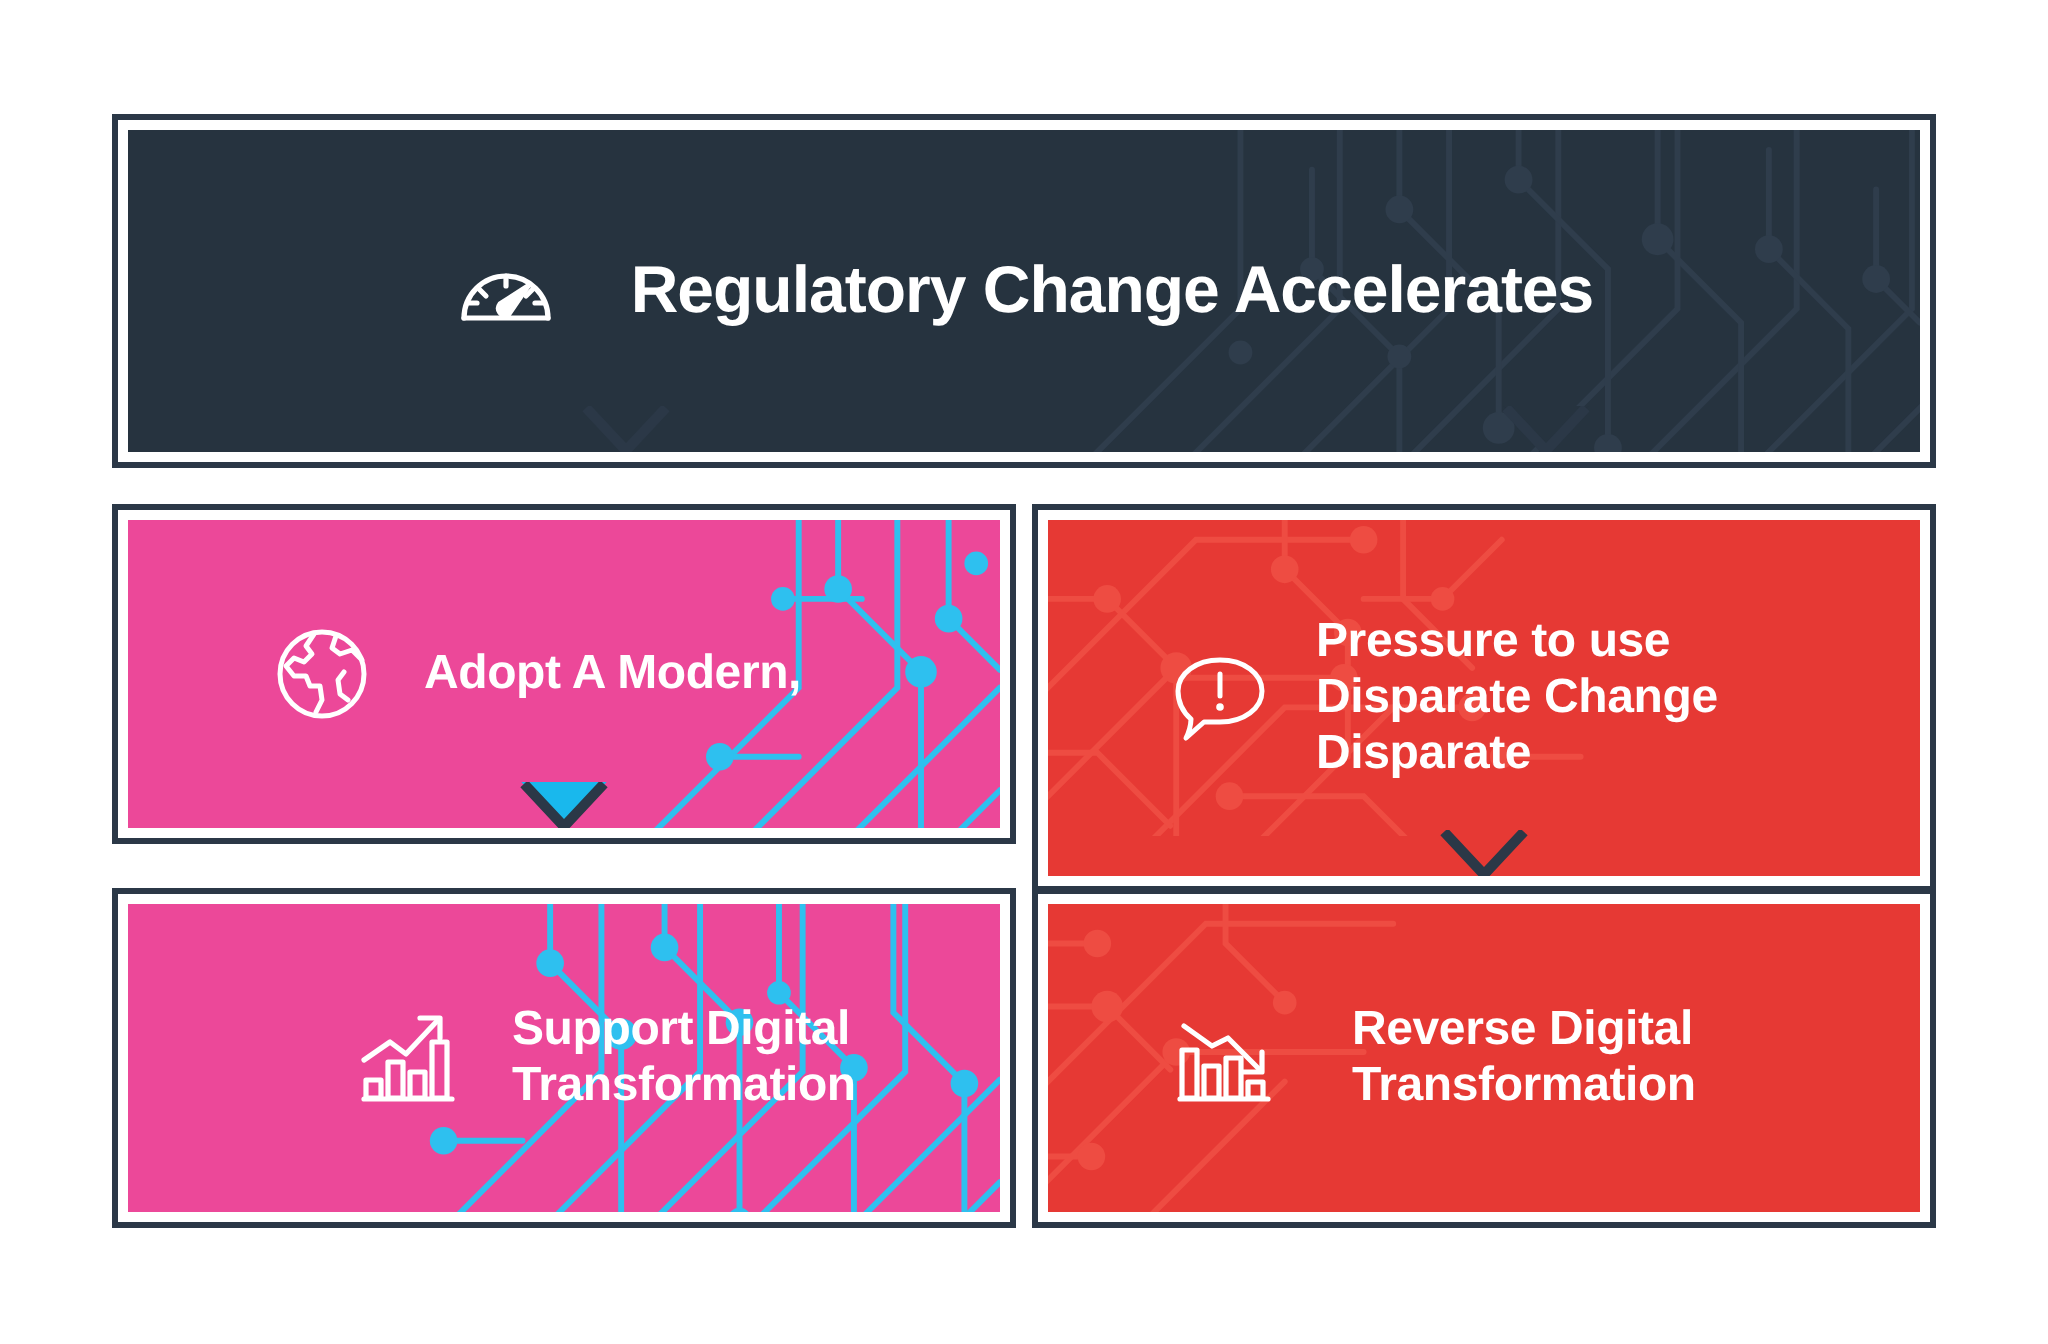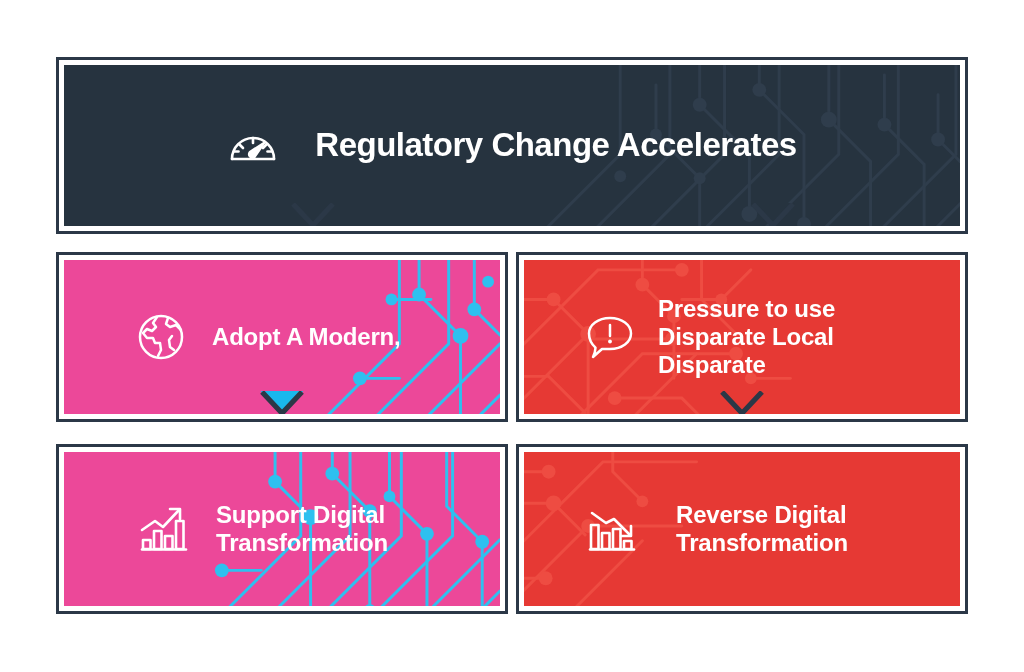--- a/index.html
+++ b/index.html
@@ -94,40 +94,40 @@
     gap: 36px;
   }
   #header-card .card-title {
     font-size: 33px;
     letter-spacing: -0.5px;
     white-space: nowrap;
   }
 
   
   #card-adopt  { left: 56px;  top: 252px; width: 452px; height: 170px; }
-  #card-press  { left: 516px; top: 252px; width: 452px; height: 170px; }
+  #card-press  { left: 516px; top: 252px; width: 452px; height: 194px; }
 
   
   #card-support { left: 56px;  top: 444px; width: 452px; height: 170px; }
   #card-reverse { left: 516px; top: 444px; width: 452px; height: 170px; }
 
   
   .quad .content {
     justify-content: flex-start;
     padding-left: 72px;
     gap: 26px;
   }
   .quad .card-title {
     font-size: 24px;
     max-width: 250px;
   }
   .quad.red .content { padding-left: 60px; gap: 22px; }
 
   #card-support .content,
-  #card-reverse .content { padding-left: 74px; }
+  #card-reverse .content { padding-left: 114px; }
   #card-reverse .content { padding-left: 62px; gap: 38px; }
 </style>
 </head>
 <body>
 
 <div id="infographic">
 
   <div class="card" id="header-card">
     <div class="card-fill fill-dark">
 
@@ -270,21 +270,21 @@
       <div class="content">
         <span class="card-icon">
           <svg width="52" height="52" viewBox="0 0 52 52" fill="none" stroke="#ffffff" stroke-width="2.5" stroke-linejoin="round" stroke-linecap="round">
             <path d="M26 7 C38 7 47 13.8 47 22.5 C47 31.2 38 38 26 38 L18 38 L9 46 C10.8 42.4 11.4 40 11.5 36.6 C7.6 33.1 5 28.1 5 22.5 C5 13.8 14 7 26 7 Z"></path>
             <line x1="26" y1="14" x2="26" y2="25"></line>
             <circle cx="26" cy="30.5" r="1.9" fill="#ffffff" stroke="none"></circle>
           </svg>
         </span>
         <span class="card-title">
           <span>Pressure to use</span><br>
-          <span>Disparate Local</span><br>
+          <span>Disparate Change</span><br>
           <span>Disparate</span>
         </span>
       </div>
 
       <svg class="notch" width="46" height="28" viewBox="0 0 46 28">
         <path d="M0 0 H46 L23 24 Z" fill="#e63934"></path>
         <path d="M1.5 1 L23 24 L44.5 1" fill="none" stroke="#2b3847" stroke-width="5.5"></path>
       </svg>
     </div>
   </div>

